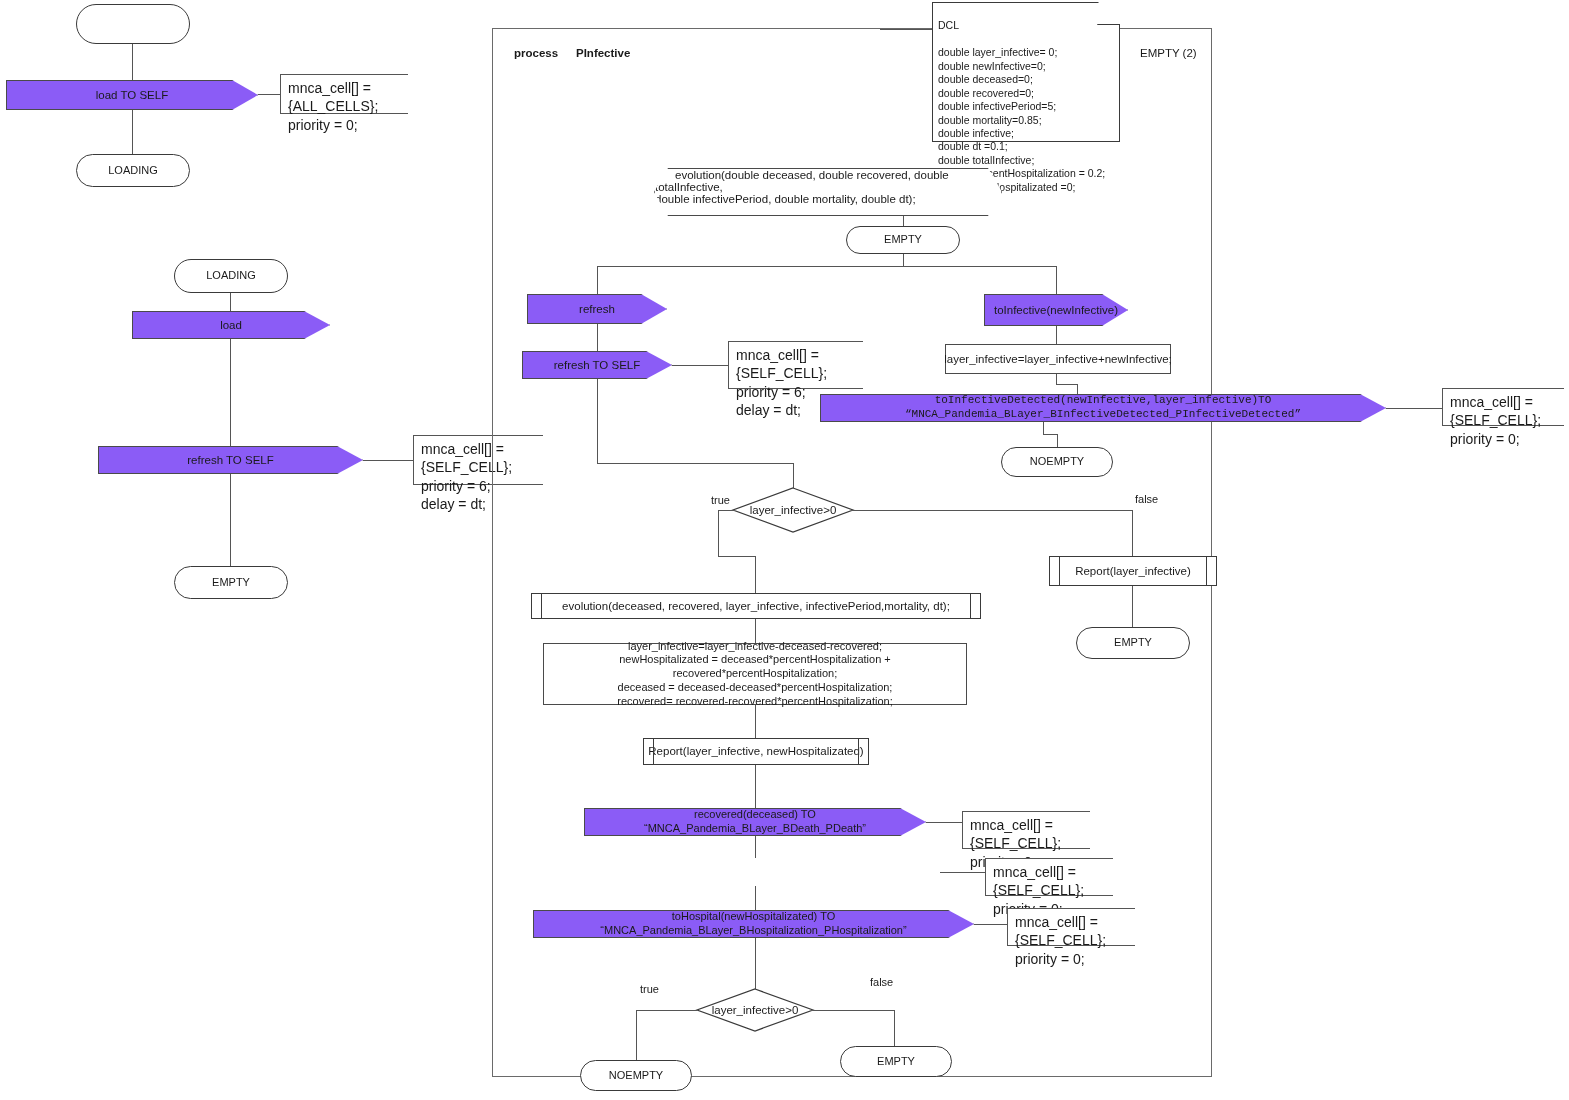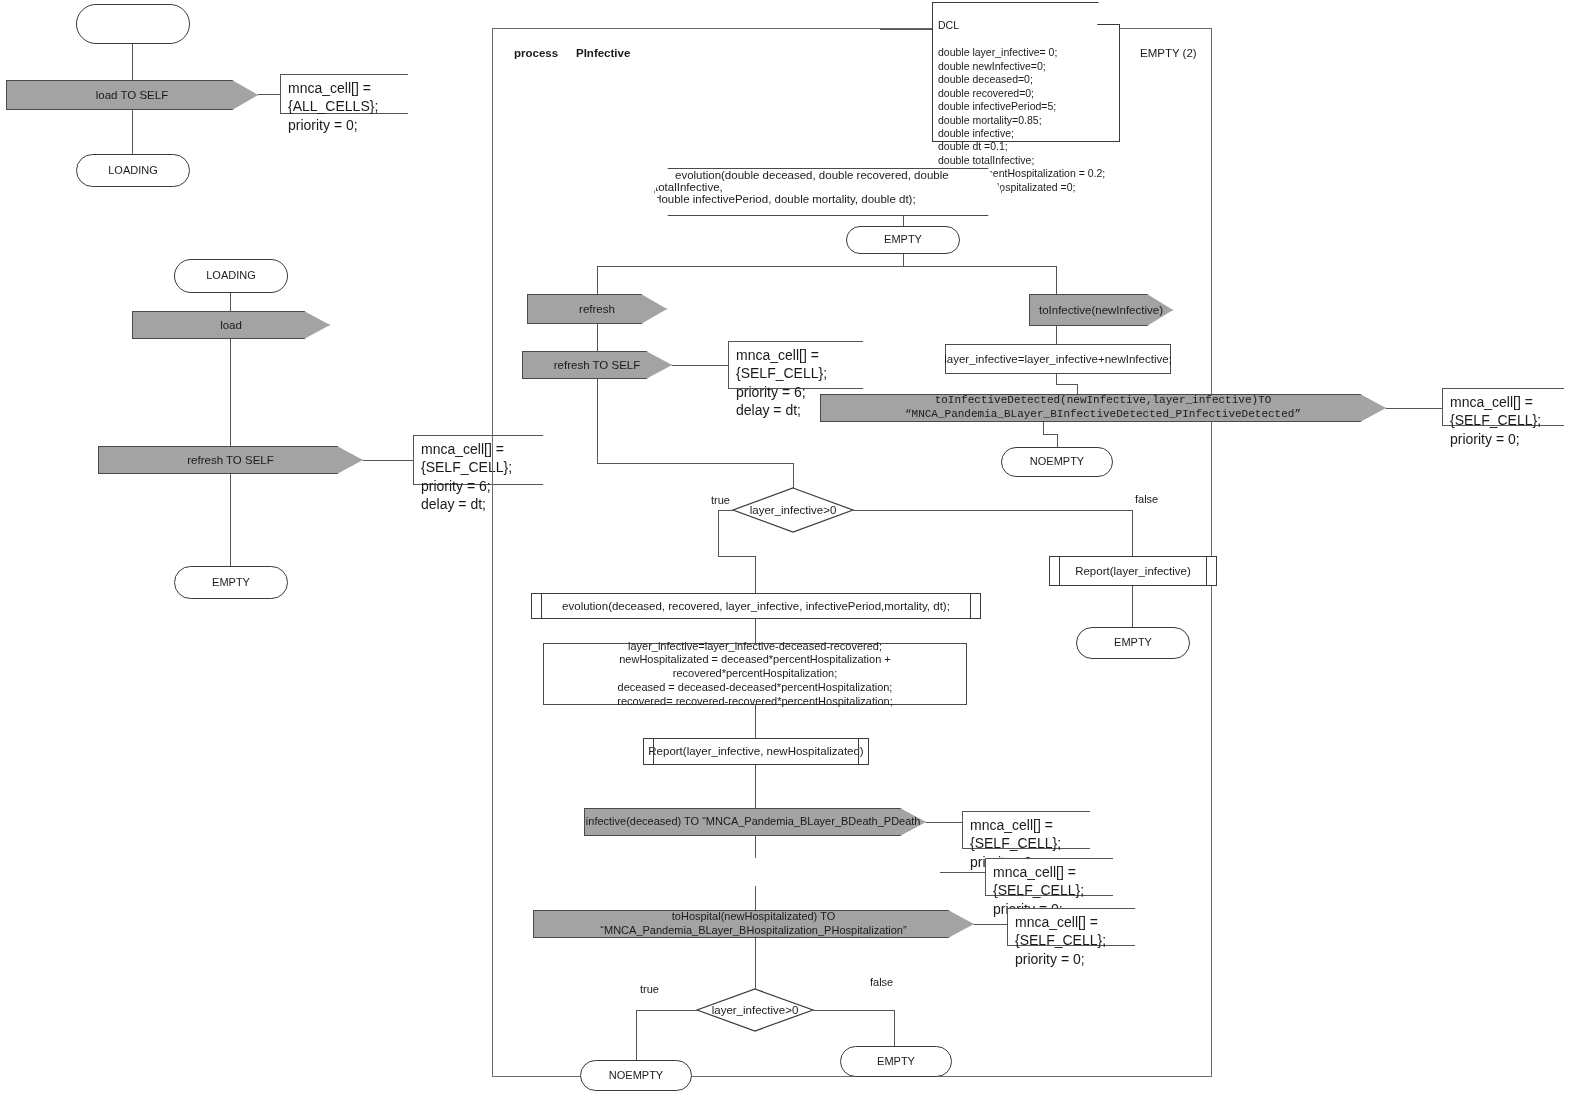--- a/index.html
+++ b/index.html
@@ -8,21 +8,21 @@
 
   
   .node{position:absolute;box-sizing:border-box;display:flex;align-items:center;
         justify-content:center;text-align:center;line-height:1.25;}
   .lbl{white-space:pre-line;}
 
   
   .state{border:1.2px solid #3a3a3a;border-radius:26px;background:#fff;font-size:11px;}
 
   
-  .input-sig{border:1.2px solid #4a4a4a;background:#a3a3a3;font-size:11.5px;
+  .input-sig{border:1.2px solid #4a4a4a;background:#8b5cf6;font-size:11.5px;
      clip-path:polygon(0 0, calc(100% - 26px) 0, 100% 50%, calc(100% - 26px) 100%, 0 100%);}
 
   
   .task{border:1.2px solid #4a4a4a;background:#fff;font-size:11.5px;}
 
   
   .proc{border:1.2px solid #3a3a3a;background:#fff;font-size:11.5px;}
   .proc::before,.proc::after{content:"";position:absolute;top:0;bottom:0;width:0;
        border-left:1.2px solid #3a3a3a;}
   .proc::before{left:9px;}
@@ -166,21 +166,21 @@
   </div>
   <div class="ln lnh" style="left:672px;top:365px;width:56px;"></div>
   <div class="note" style="left:728px;top:341px;width:135px;height:48px;">mnca_cell[] = {SELF_CELL};
 priority = 6;
 delay = dt;</div>
 
   <div class="ln lnv" style="left:597px;top:379px;height:84px;"></div>
   <div class="ln lnh" style="left:597px;top:463px;width:197px;"></div>
   <div class="ln lnv" style="left:793px;top:463px;height:25px;"></div>
 
-  <div class="node input-sig" style="left:984px;top:294px;width:144px;height:32px;margin-left:45px;">
+  <div class="node input-sig" style="left:984px;top:294px;width:144px;height:32px;">
     <span class="lbl">toInfective(newInfective)</span>
   </div>
   <div class="ln lnv" style="left:1056px;top:326px;height:18px;"></div>
 
   <div class="node task" style="left:945px;top:344px;width:226px;height:30px;">
     <span class="lbl">layer_infective=layer_infective+newInfective;</span>
   </div>
 
   <div class="ln lnv" style="left:1056px;top:374px;height:10px;"></div>
   <div class="ln lnh" style="left:1056px;top:384px;width:22px;"></div>
@@ -240,21 +240,21 @@
 recovered= recovered-recovered*percentHospitalization;</span>
   </div>
   <div class="ln lnv" style="left:755px;top:705px;height:33px;"></div>
 
   <div class="node proc" style="left:643px;top:738px;width:226px;height:27px;">
     <span class="lbl">Report(layer_infective, newHospitalizated)</span>
   </div>
   <div class="ln lnv" style="left:755px;top:765px;height:43px;"></div>
 
   <div class="node input-sig" style="left:584px;top:808px;width:342px;height:28px;">
-    <span class="lbl" style="font-size:11px;">infective(deceased) TO “MNCA_Pandemia_BLayer_BDeath_PDeath”</span>
+    <span class="lbl" style="font-size:11px;">recovered(deceased) TO “MNCA_Pandemia_BLayer_BDeath_PDeath”</span>
   </div>
   <div class="ln lnh" style="left:926px;top:822px;width:36px;"></div>
   <div class="note" style="left:962px;top:811px;width:128px;height:38px;">mnca_cell[] = {SELF_CELL};
 priority =0;</div>
   <div class="ln lnv" style="left:755px;top:836px;height:22px;"></div>
 
   <div class="ln lnh" style="left:940px;top:872px;width:45px;"></div>
   <div class="note" style="left:985px;top:858px;width:128px;height:38px;">mnca_cell[] = {SELF_CELL};
 priority = 0;</div>
   <div class="ln lnv" style="left:755px;top:886px;height:24px;"></div>

